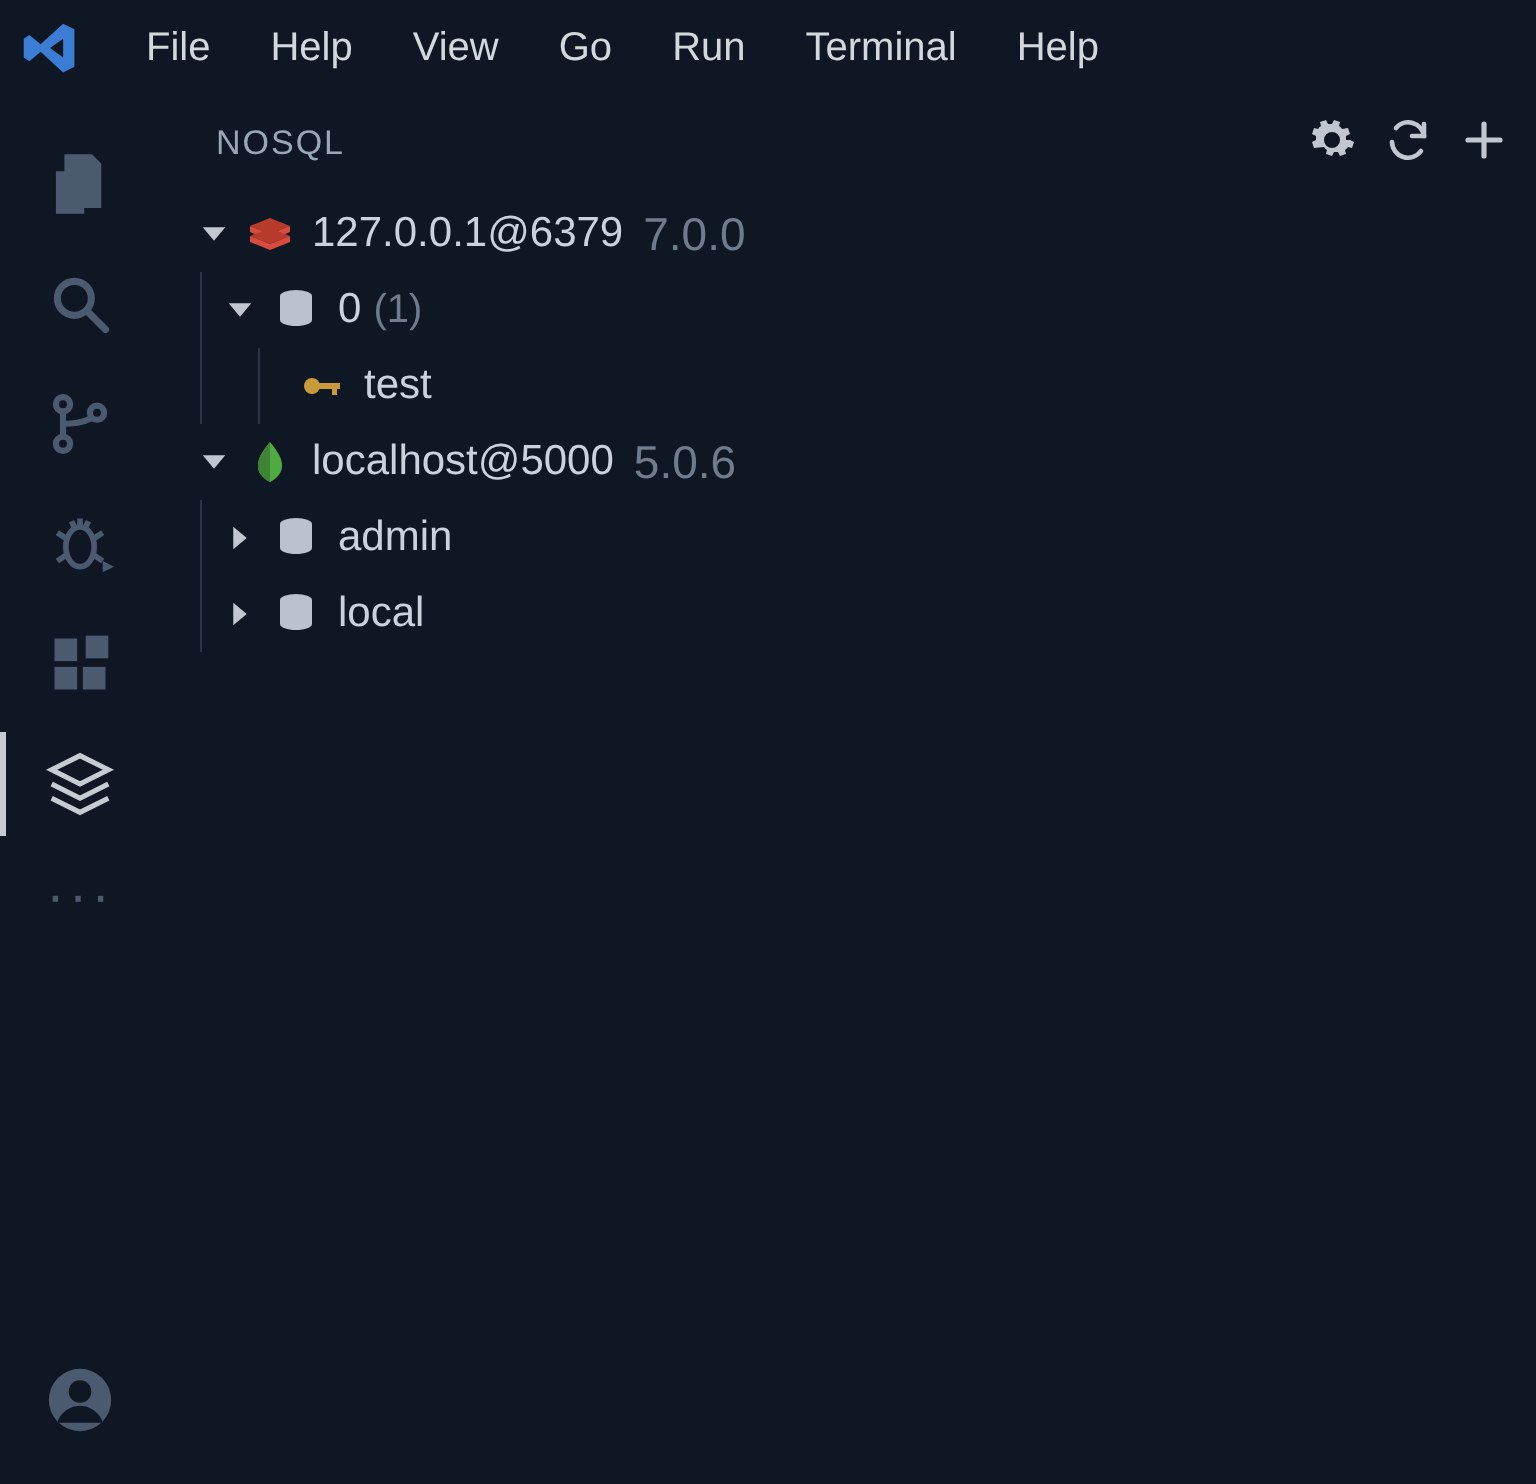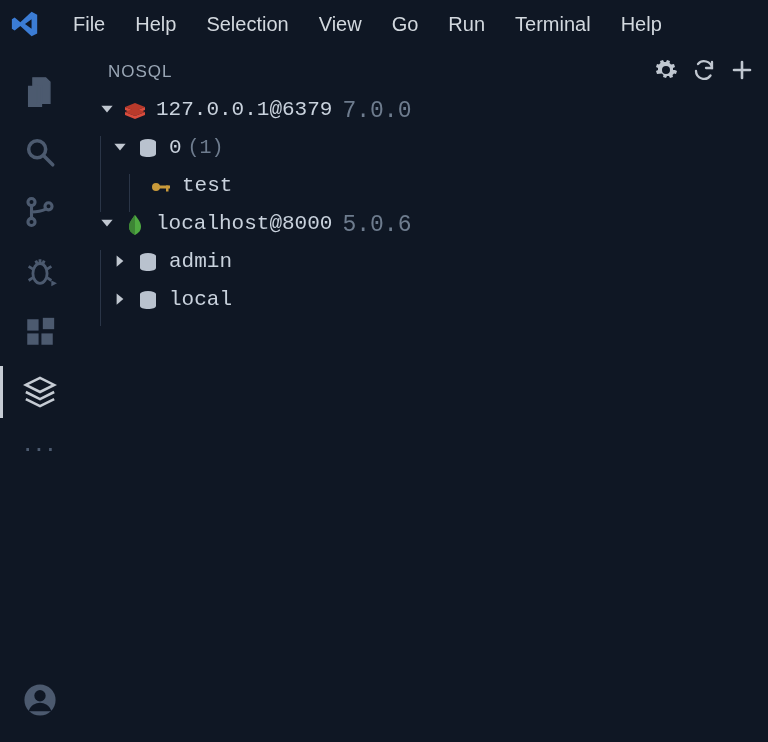--- a/index.html
+++ b/index.html
@@ -100,25 +100,25 @@
   .header-actions svg { width: 24px; height: 24px; }
   .header-actions .icon { color:#c0c7d0; }
   
   .tree {
     flex: 1;
     overflow: auto;
     padding-top: 2px;
   }
   .tree-row {
     display: flex;
+    align-items: center;
     height: 38px;
     font-size: 21px;
     color: #c9d2dd;
     white-space: nowrap;
-    font-family: Liberation Mono, monospace;
   }
   .tree-row .twisty {
     width: 22px; height:22px;
     display:flex; align-items:center; justify-content:center;
     flex: none;
   }
   .tree-row .twisty svg { width:18px; height:18px; }
   .tree-row .row-icon {
     width: 26px; height: 26px;
     display:flex; align-items:center; justify-content:center;
@@ -142,21 +142,20 @@
 <body>
 
 <div class="menubar">
   <span class="logo">
     <svg viewBox="0 0 32 32">
         <path fill="#3b7cd4" d="M23 3l6 3v20l-6 3-12-11-6 5-3-2V11l3-2 6 5L23 3zm0 8l-7 5 7 5V11z"></path>
       </svg>
   </span>
   <div class="menu-item">File</div>
   <div class="menu-item">Help</div>
-  <div class="menu-item">Selection</div>
   <div class="menu-item">View</div>
   <div class="menu-item">Go</div>
   <div class="menu-item">Run</div>
   <div class="menu-item">Terminal</div>
   <div class="menu-item">Help</div>
 </div>
 
 <div class="main">
 
   <div class="activity-bar">
@@ -298,21 +297,21 @@
           <svg viewBox="0 0 16 16" fill="#c0c7d0">
               <path d="M3 5l5 6 5-6z"></path>
             </svg>
         </span>
         <span class="row-icon">
           <svg viewBox="0 0 24 24" fill="#4faa41">
               <path d="M12 2c4 5 6 8 6 12 0 3-2 6-6 8-4-2-6-5-6-8 0-4 2-7 6-12z"></path>
               <path fill="#3d8535" d="M12 2v20c-4-2-6-5-6-8 0-4 2-7 6-12z"></path>
             </svg>
         </span>
-        <span>localhost@8000</span>
+        <span>localhost@5000</span>
         <span class="dim">5.0.6</span>
       </div>
 
 
       <div class="tree-row">
         <span class="indent-spacer" style="width:20px"></span>
         <span class="indent-guide"></span>
         <span class="indent-spacer" style="width:8px"></span>
         <span class="twisty">
           <svg viewBox="0 0 16 16" fill="#c0c7d0">

